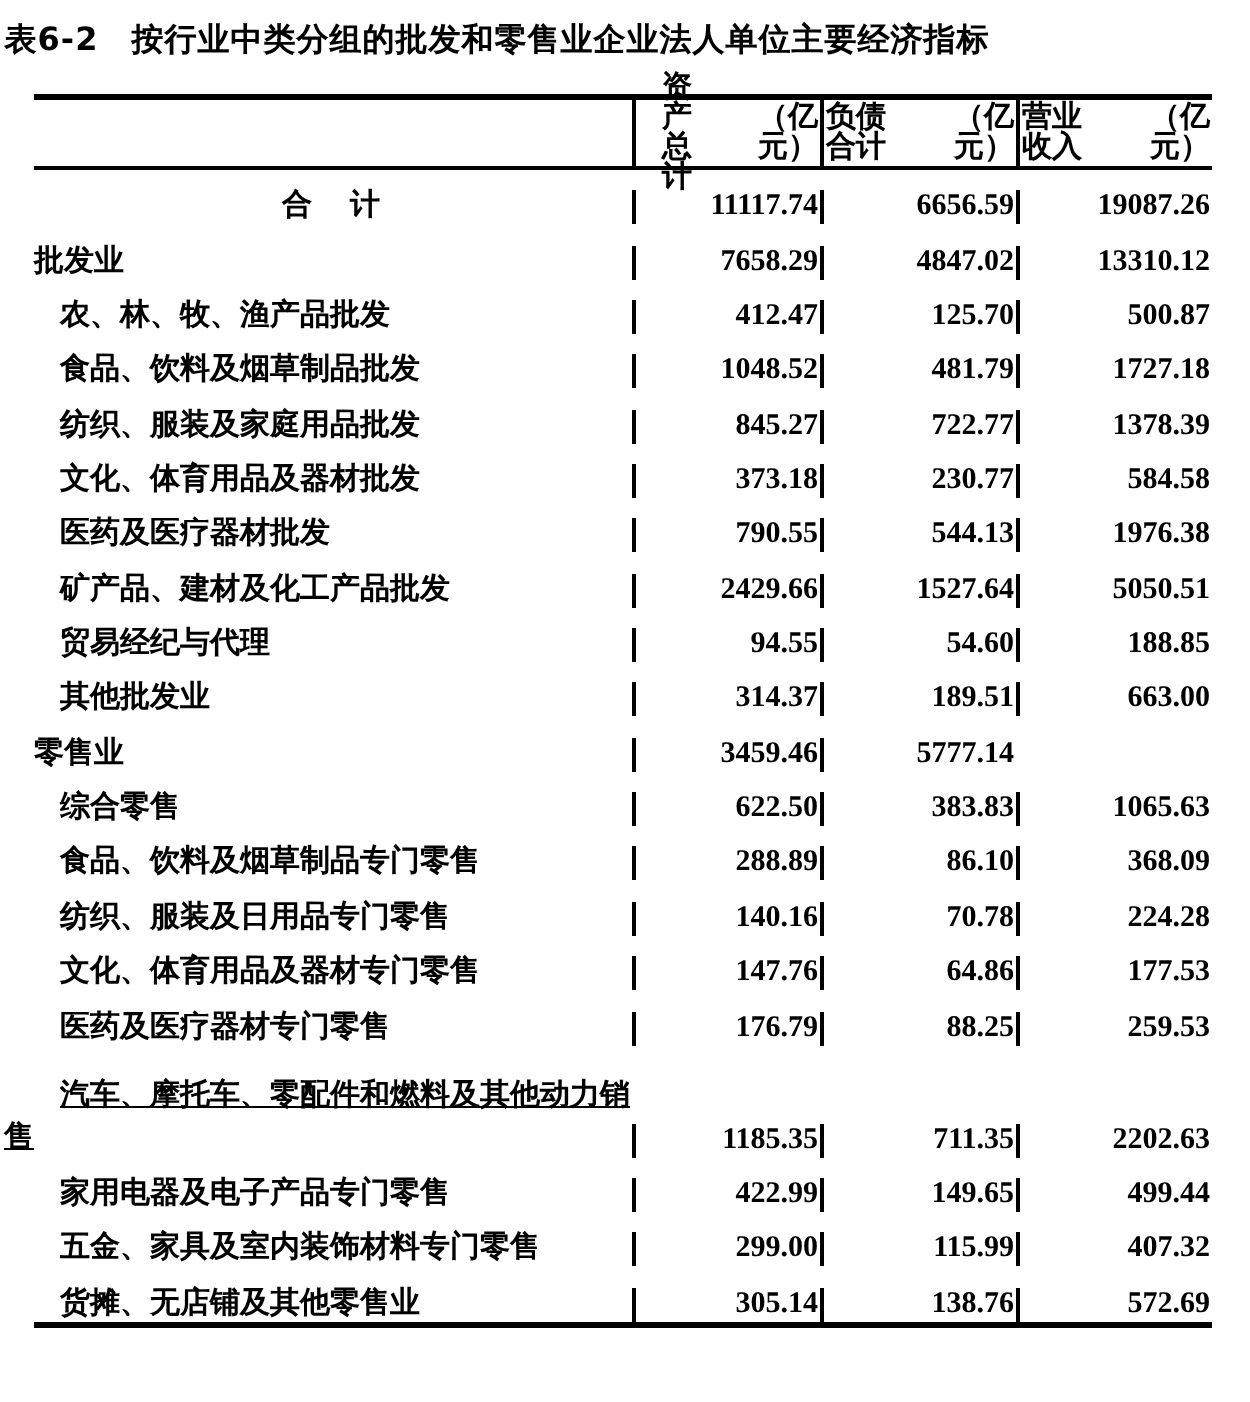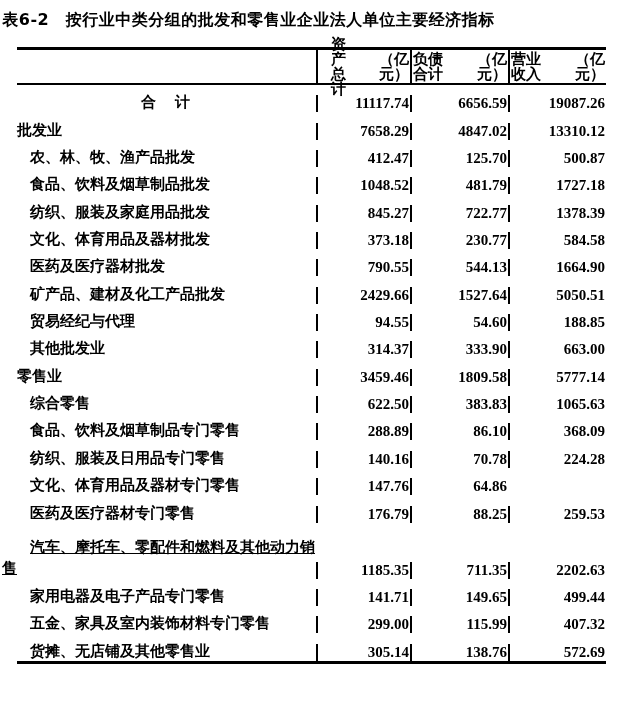--- a/index.html
+++ b/index.html
@@ -111,49 +111,48 @@
     <div class="cell label">文化、体育用品及器材批发</div>
     <div class="cell num c2">373.18</div>
     <div class="cell num c3">230.77</div>
     <div class="cell num c4">584.58</div>
   </div>
 
   <div class="row sub">
     <div class="cell label">医药及医疗器材批发</div>
     <div class="cell num c2">790.55</div>
     <div class="cell num c3">544.13</div>
-    <div class="cell num c4">1664.90</div>
+    <div class="cell num c4">1976.38</div>
   </div>
 
   <div class="row sub">
     <div class="cell label">矿产品、建材及化工产品批发</div>
     <div class="cell num c2">2429.66</div>
     <div class="cell num c3">1527.64</div>
     <div class="cell num c4">5050.51</div>
   </div>
 
 
   <div class="row sub">
     <div class="cell label">贸易经纪与代理</div>
     <div class="cell num c2">94.55</div>
     <div class="cell num c3">54.60</div>
     <div class="cell num c4">188.85</div>
   </div>
 
   <div class="row sub">
     <div class="cell label">其他批发业</div>
     <div class="cell num c2">314.37</div>
-    <div class="cell num c3">333.90</div>
+    <div class="cell num c3">189.51</div>
     <div class="cell num c4">663.00</div>
   </div>
 
   <div class="row group">
     <div class="cell label">零售业</div>
     <div class="cell num c2">3459.46</div>
-    <div class="cell num c3">1809.58</div>
     <div class="cell num c4">5777.14</div>
   </div>
 
   <div class="row sub">
     <div class="cell label">综合零售</div>
     <div class="cell num c2">622.50</div>
     <div class="cell num c3">383.83</div>
     <div class="cell num c4">1065.63</div>
   </div>
 
@@ -168,39 +167,40 @@
     <div class="cell label">纺织、服装及日用品专门零售</div>
     <div class="cell num c2">140.16</div>
     <div class="cell num c3">70.78</div>
     <div class="cell num c4">224.28</div>
   </div>
 
   <div class="row sub">
     <div class="cell label">文化、体育用品及器材专门零售</div>
     <div class="cell num c2">147.76</div>
     <div class="cell num c3">64.86</div>
+    <div class="cell num c4">177.53</div>
   </div>
 
   <div class="row sub">
     <div class="cell label">医药及医疗器材专门零售</div>
     <div class="cell num c2">176.79</div>
     <div class="cell num c3">88.25</div>
     <div class="cell num c4">259.53</div>
   </div>
 
   <div class="row sub tall">
     <div class="cell label">汽车、摩托车、零配件和燃料及其他动力销售</div>
     <div class="cell num c2">1185.35</div>
     <div class="cell num c3">711.35</div>
     <div class="cell num c4">2202.63</div>
   </div>
 
   <div class="row sub">
     <div class="cell label">家用电器及电子产品专门零售</div>
-    <div class="cell num c2">141.71</div>
+    <div class="cell num c2">422.99</div>
     <div class="cell num c3">149.65</div>
     <div class="cell num c4">499.44</div>
   </div>
 
   <div class="row sub">
     <div class="cell label">五金、家具及室内装饰材料专门零售</div>
     <div class="cell num c2">299.00</div>
     <div class="cell num c3">115.99</div>
     <div class="cell num c4">407.32</div>
   </div>

